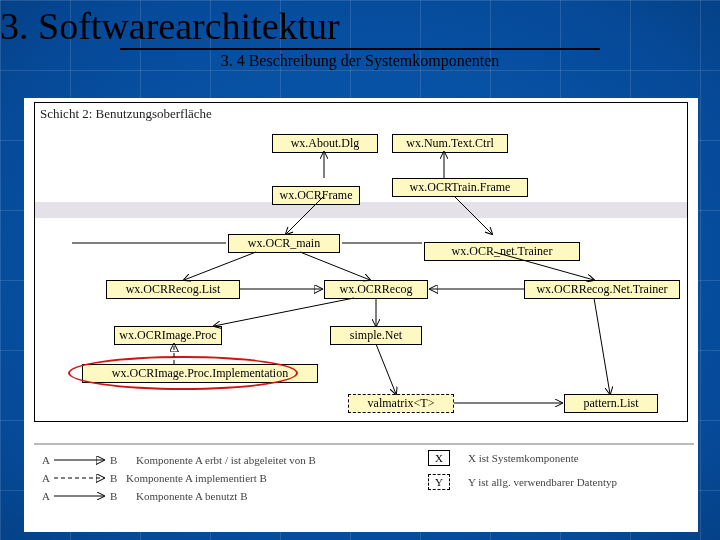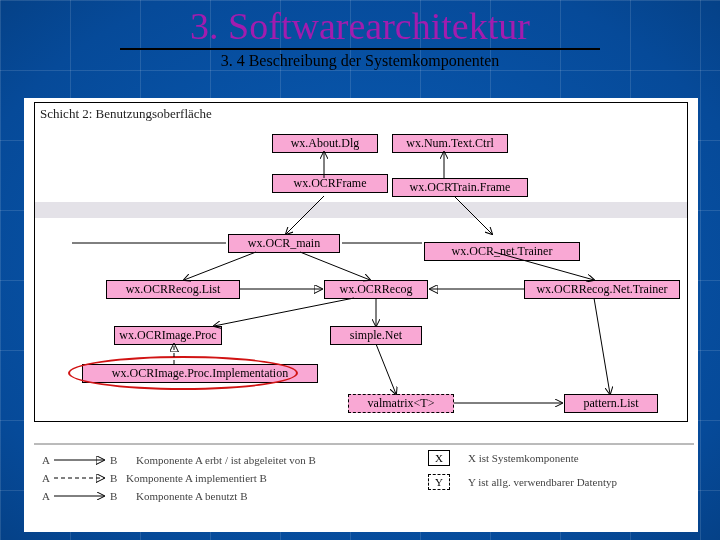--- a/index.html
+++ b/index.html
@@ -10,23 +10,23 @@
     background:
       linear-gradient(to right, rgba(255,255,255,0.12) 1px, transparent 1px),
       linear-gradient(to bottom, rgba(255,255,255,0.12) 1px, transparent 1px),
       radial-gradient(ellipse 900px 680px at 50% 50%, #0a5eb8 0%, #064a99 45%, #03336b 75%, #021f40 100%);
     background-size: 70px 70px, 70px 70px, auto;
     color: #000;
     overflow: hidden;
     position: relative;
   }
   .title {
-    color: #a21caf;
+    color: #000000;
     font-size: 38px;
-    text-align: center;
+    text-align: left;
     padding-top: 4px;
     font-weight: 400;
   }
   .subtitle {
     color: #000;
     font-size: 16px;
     text-align: center;
     margin-top: 2px;
   }
   .title-underline {
@@ -68,21 +68,21 @@
 
   
   .grey-band {
     position: absolute;
     background: #e4e2e8;
   }
 
   
   .comp {
     position: absolute;
-    background: #f9a8d4;
+    background: #fef9c3;
     border: 1.2px solid #000;
     font-size: 12px;
     text-align: center;
     padding: 1px 3px;
     white-space: nowrap;
     filter: blur(0.2px);
   }
   .comp.dashed { border-style: dashed; }
   .red-ellipse {
     position: absolute;
@@ -142,21 +142,21 @@
 <div class="diagram">
   <div class="inner-frame"></div>
 
   <div class="grey-band" style="left:11px; top:104px; width:652px; height:16px;"></div>
 
   <div class="layer-caption" style="left:16px; top:8px;">Schicht 2: Benutzungsoberfläche</div>
 
   <div class="comp" style="left:248px; top:36px; width:106px;">wx.About.Dlg</div>
   <div class="comp" style="left:368px; top:36px; width:116px;">wx.Num.Text.Ctrl</div>
 
-  <div class="comp" style="left:248px; top:76px; width:116px;">wx.OCRFrame</div>
+  <div class="comp" style="left:248px; top:88px; width:88px;">wx.OCRFrame</div>
   <div class="comp" style="left:368px; top:80px; width:136px;">wx.OCRTrain.Frame</div>
 
   <div class="comp" style="left:204px; top:136px; width:112px;">wx.OCR_main</div>
   <div class="comp" style="left:400px; top:144px; width:156px;">wx.OCR_net.Trainer</div>
 
   <div class="comp" style="left:82px;  top:182px; width:134px;">wx.OCRRecog.List</div>
   <div class="comp" style="left:300px; top:182px; width:104px;">wx.OCRRecog</div>
   <div class="comp" style="left:500px; top:182px; width:156px;">wx.OCRRecog.Net.Trainer</div>
 
   <div class="comp" style="left:90px;  top:228px; width:108px;">wx.OCRImage.Proc</div>

